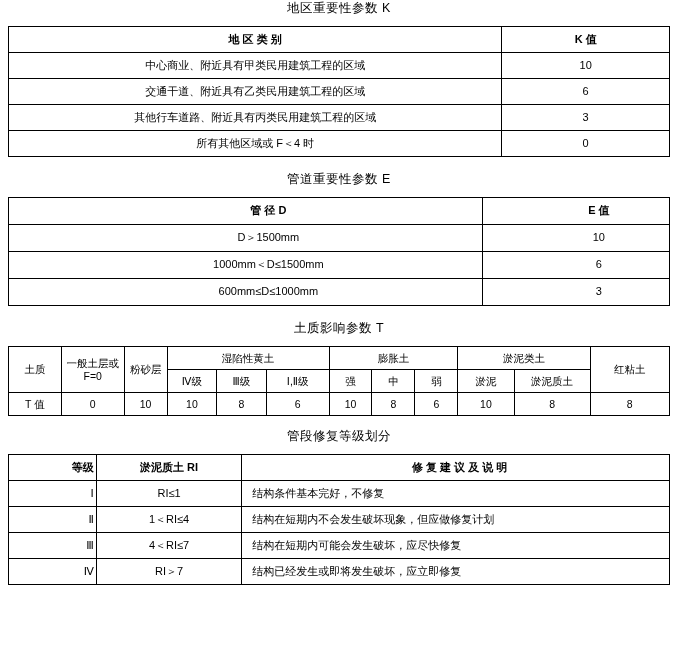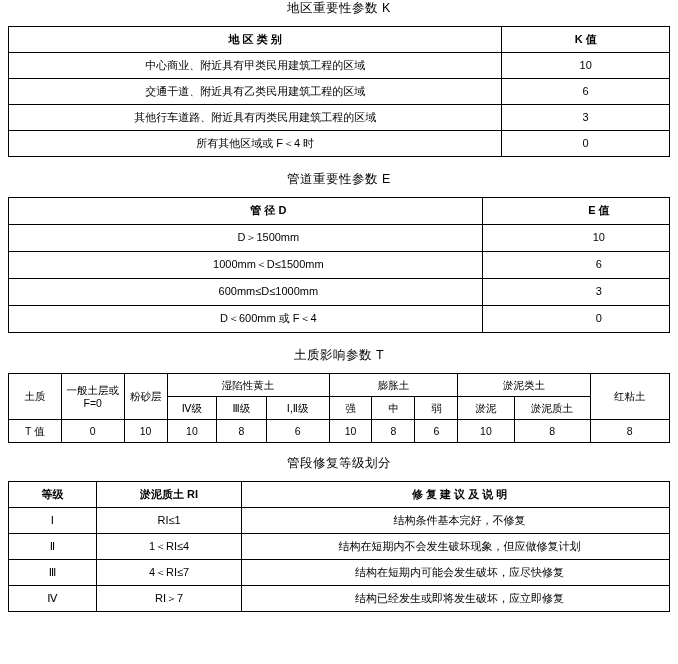--- a/index.html
+++ b/index.html
@@ -56,23 +56,23 @@
   #t2 td { height: 26px; padding-left: 48px; }
   #t2 .c1 { width: 75%; }
   #t2 .c2 { width: 25%; }
 
   
   #t3 td { height: 22px; font-size: 10.5px; }
   #t3 .rowlabel { font-weight: normal; margin-left: 8px; }
 
   
   #t4 td { height: 25px; }
-  #t4 .c1 { width: 13%; }
+  #t4 .c1 { width: 13%; text-align: right; }
   #t4 .c2 { width: 22%; }
-  #t4 .c3 { width: 65%; text-align: center; padding-left: 10px; }
+  #t4 .c3 { width: 65%; text-align: left; padding-left: 10px; }
 
   .gap-a { height: 14px; }
   .gap-b { height: 12px; }
   .title-gap { height: 9px; }
 </style>
 </head>
 <body>
 
 <div class="page">
 
@@ -117,24 +117,20 @@
       <td class="c1">D＞1500mm</td>
       <td class="c2">10</td>
     </tr>
     <tr>
       <td class="c1">1000mm＜D≤1500mm</td>
       <td class="c2">6</td>
     </tr>
     <tr>
       <td class="c1">600mm≤D≤1000mm</td>
       <td class="c2">3</td>
-    </tr>
-    <tr>
-      <td class="c1">D＜600mm 或 F＜4</td>
-      <td class="c2">0</td>
     </tr>
   </tbody>
     </table>
 
   <div class="gap-a"></div>
 
   <div class="section-title">土质影响参数 T</div>
   <div class="title-gap"></div>
   <table id="t3">
     <colgroup>

